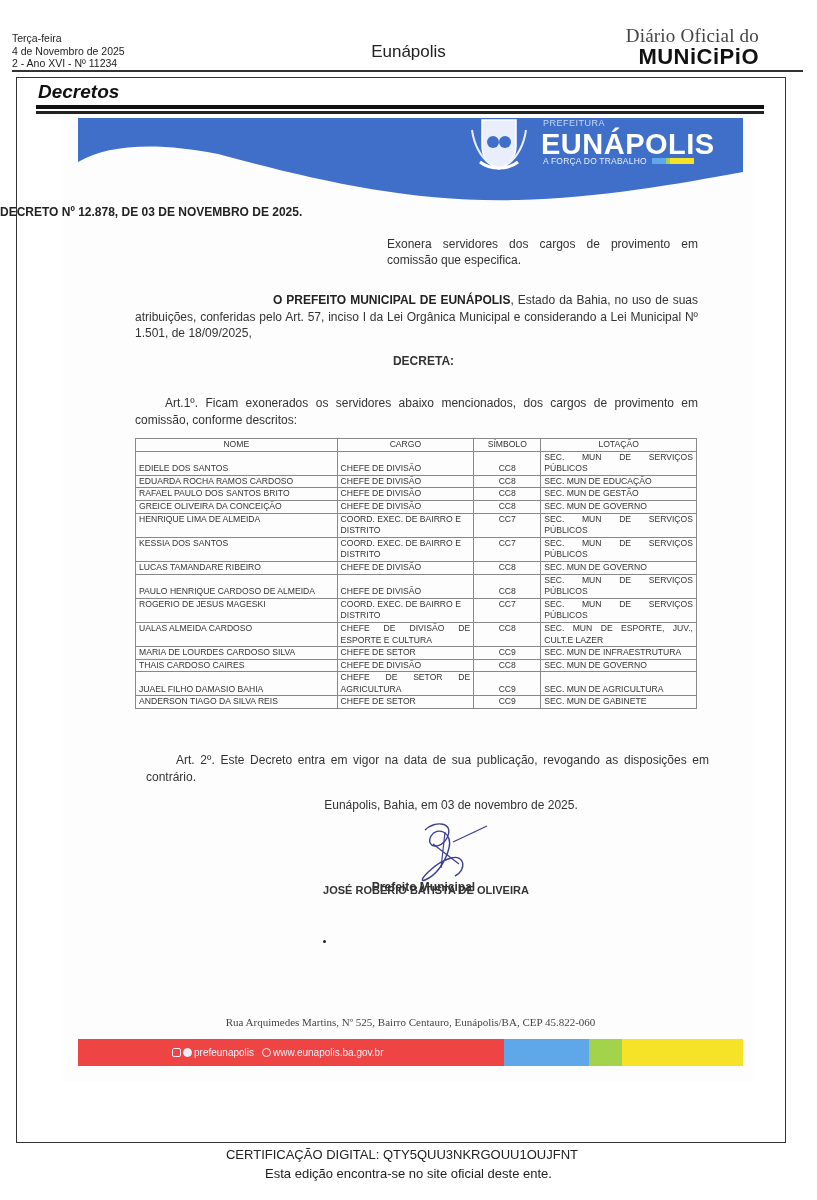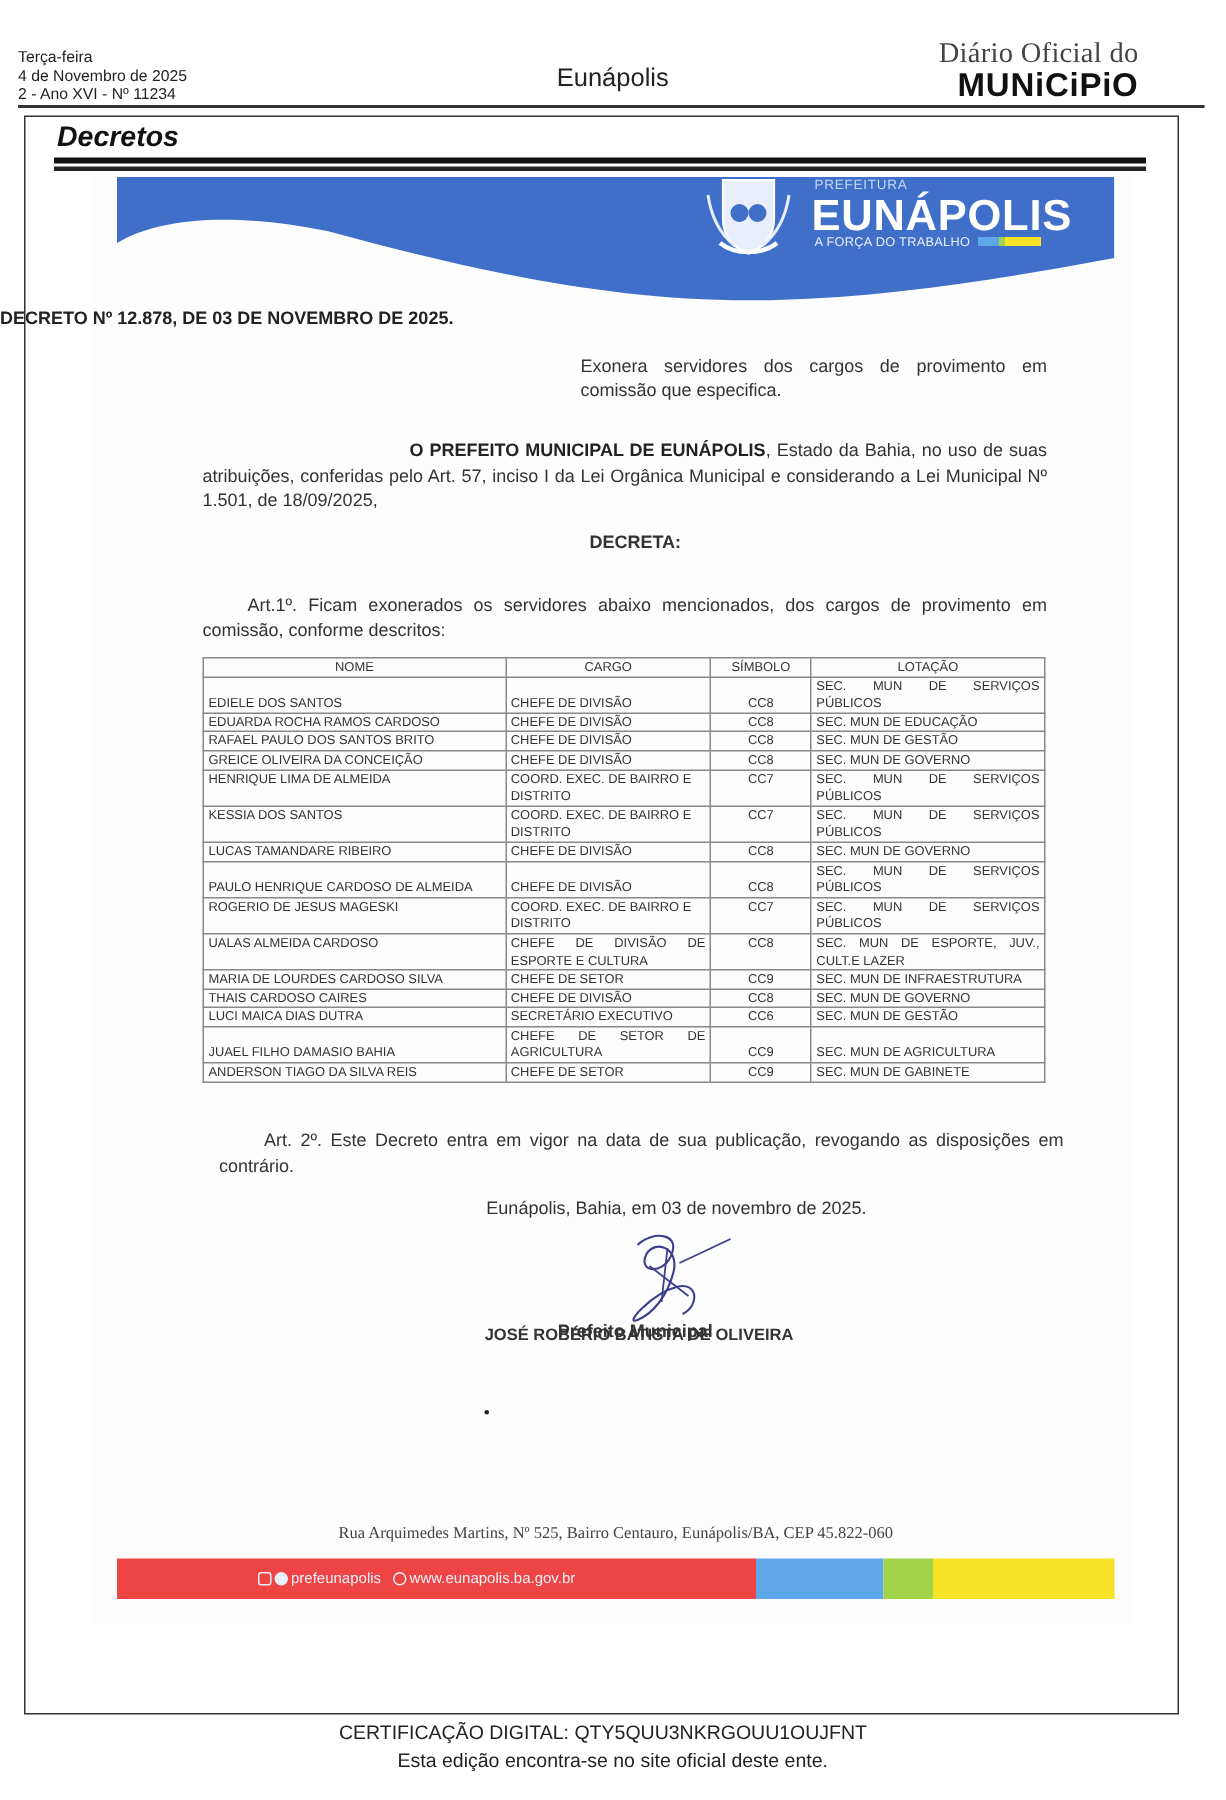--- a/index.html
+++ b/index.html
@@ -198,26 +198,20 @@
         <td class="sym">CC9</td>
         <td class="lot">SEC. MUN DE INFRAESTRUTURA</td>
       </tr>
     <tr>
         <td>THAIS CARDOSO CAIRES</td>
         <td>CHEFE DE DIVISÃO</td>
         <td class="sym">CC8</td>
         <td class="lot">SEC. MUN DE GOVERNO</td>
       </tr>
     <tr>
-        <td>LUCI MAICA DIAS DUTRA</td>
-        <td>SECRETÁRIO EXECUTIVO</td>
-        <td class="sym">CC6</td>
-        <td class="lot">SEC. MUN DE GESTÃO</td>
-      </tr>
-    <tr>
         <td>JUAEL FILHO DAMASIO BAHIA</td>
         <td class="lot">CHEFE DE SETOR DE AGRICULTURA</td>
         <td class="sym">CC9</td>
         <td class="lot">SEC. MUN DE AGRICULTURA</td>
       </tr>
     <tr>
         <td>ANDERSON TIAGO DA SILVA REIS</td>
         <td>CHEFE DE SETOR</td>
         <td class="sym">CC9</td>
         <td class="lot">SEC. MUN DE GABINETE</td>

